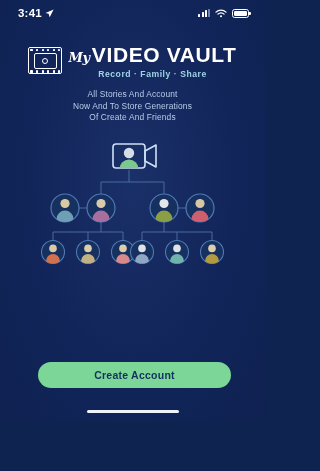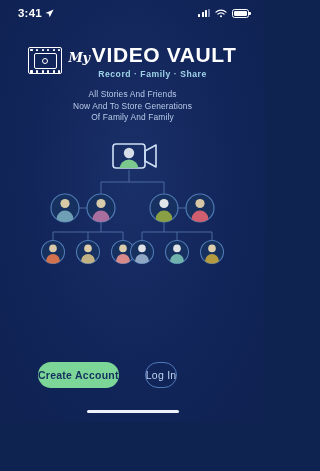--- a/index.html
+++ b/index.html
@@ -86,21 +86,21 @@
     letter-spacing:.15px;
   }
 
   
   .tree { position:absolute; top:140px; left:0; right:0; height:140px; }
   .tree svg { display:block; width:265px; height:140px; }
 
   
   .actions {
     position:absolute; left:38px; right:34px; top:362px;
-    display:flex; gap:26px;
+    display:flex; flex-direction:column; gap:20px;
   }
   .btn {
     height:26px; border-radius:13px;
     display:flex; align-items:center; justify-content:center;
     font-size:10.5px; letter-spacing:.25px; cursor:pointer; user-select:none;
   }
   .btn-primary { background:#7bd698; color:#14305e; font-weight:bold; border:none; }
   .btn-outline {
     background:transparent; color:#bcd4ef; border:1.1px solid #4f78b8; font-weight:normal;
   }
@@ -169,23 +169,23 @@
         <div class="word-top">
           <span class="my">My</span>
           <span class="vv">VIDEO VAULT</span>
         </div>
         <div class="tagline">Record · Family · Share</div>
       </div>
     </div>
   </div>
 
   <div class="subtitle">
-    <div>All Stories And Friends</div>
+    <div>All Stories And Account</div>
     <div>Now And To Store Generations</div>
-    <div>Of Family And Family</div>
+    <div>Of Create And Friends</div>
   </div>
 
   <div class="tree">
     <svg viewBox="0 0 265 140">
       <defs>
         <clipPath id="clipCam">
             <rect x="113" y="4" width="32" height="24" rx="3"></rect>
           </clipPath>
         <clipPath id="g2c0">
             <circle cx="65" cy="68" r="14"></circle>
@@ -320,17 +320,16 @@
               <circle cx="212" cy="108.4" r="3.8" fill="#ddcfae"></circle>
               <ellipse cx="212" cy="121" rx="6.9" ry="6.9" fill="#b39a41"></ellipse>
             </g>
           </g>
       </g>
     </svg>
   </div>
 
   <div class="actions">
     <div class="btn btn-primary">Create Account</div>
-    <div class="btn btn-outline">Log In</div>
   </div>
 
   <div class="home-ind"></div>
 </div>
 
 </body></html>

